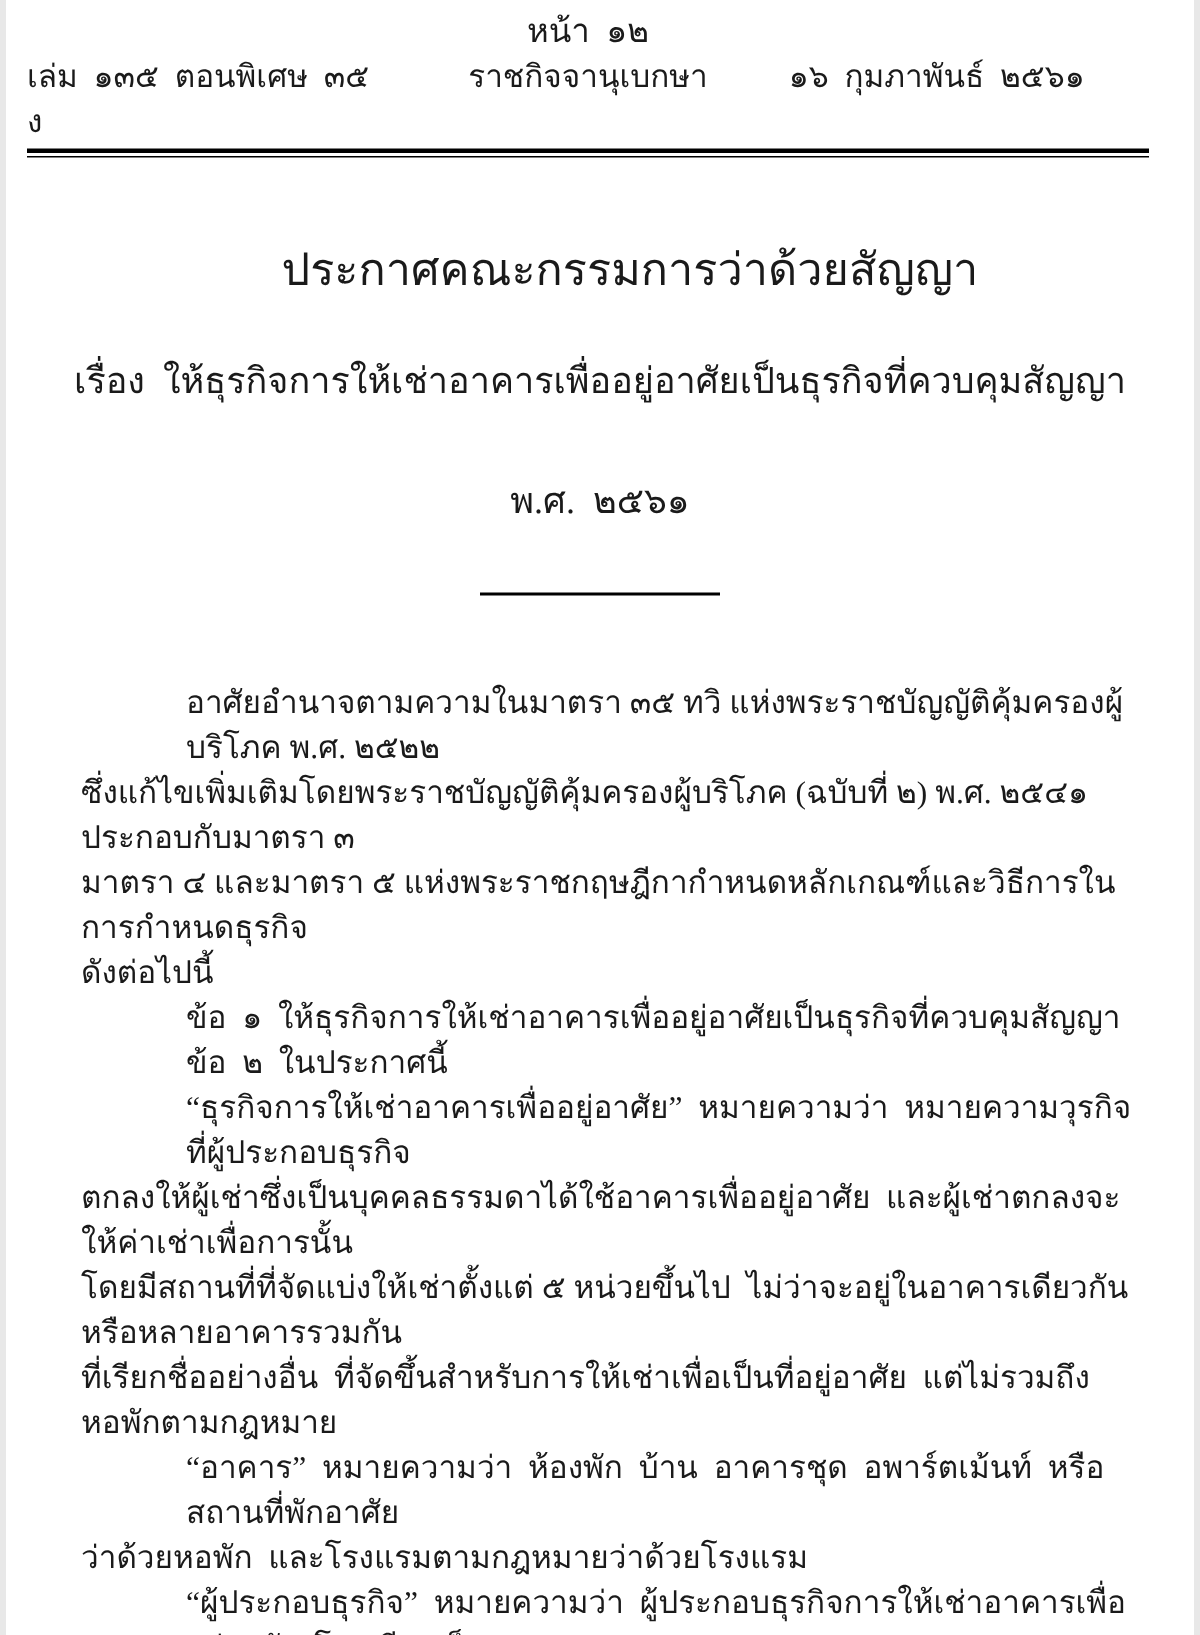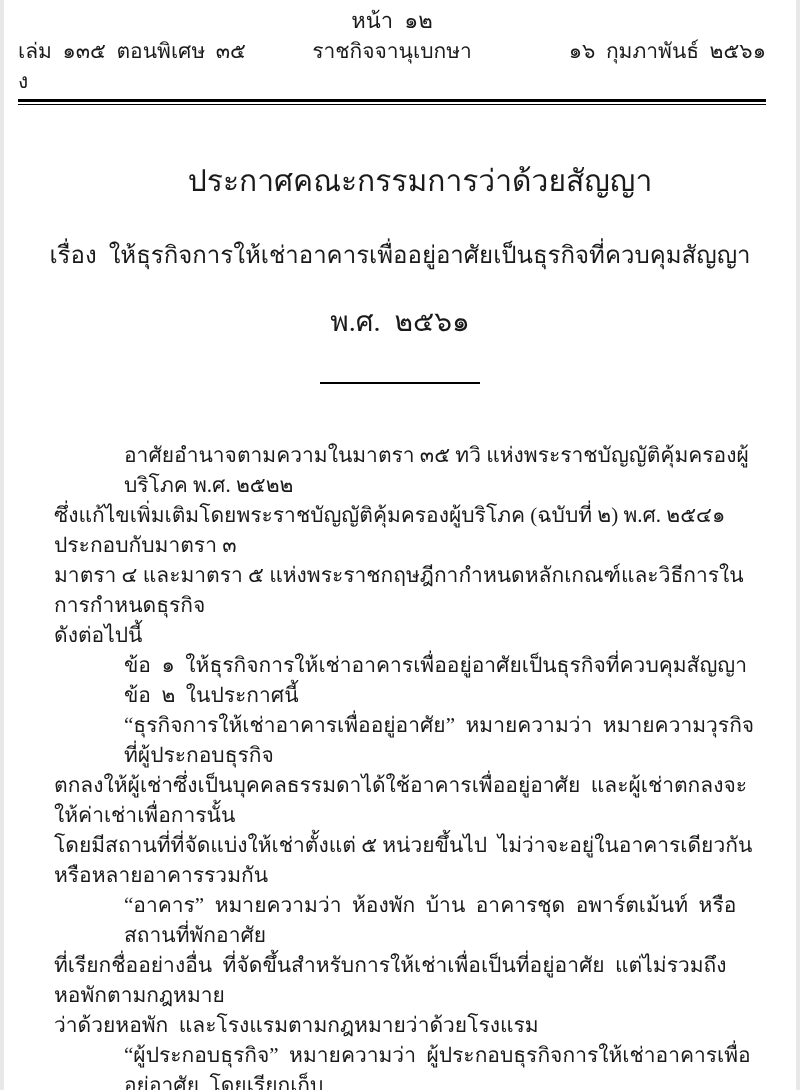--- a/index.html
+++ b/index.html
@@ -28,38 +28,38 @@
   .hdr-row{
     display:grid;
     grid-template-columns:1fr auto 1fr;
     align-items:baseline;
     font-size:21px;line-height:30px;
     white-space:pre-wrap;
     gap:44px;
   }
   .hdr-left{text-align:left;}
   .hdr-center{text-align:right;padding:0 10px;}
-  .hdr-right{text-align:right;}
+  .hdr-right{text-align:left;}
   .rule-wrap{margin-top:3px;}
   .rule-thick{height:2.5px;background:var(--rule);}
   .rule-thin{height:1px;background:var(--rule);margin-top:2px;}
   
   .title-block{
     text-align:center;
     margin-top:20px;
     white-space:pre-wrap;
   }
   .title-main{
     font-size:30px;font-weight:normal;line-height:40px;margin-left:40px;
   }
   .title-subject{
     font-size:24px;line-height:32px;margin-top:2px;
   }
   .title-year{
-    font-size:28px;line-height:30px;
+    font-size:24px;line-height:30px;margin-top:13px;
   }
   .title-divider{
     width:160px;height:2px;background:var(--rule);
     margin:9px auto 0 auto;
   }
   
   .doc-body{
     margin-top:20px;
     padding:0 30px 0 14px;
     font-size:21px;
@@ -96,19 +96,19 @@
   <main class="doc-body">
       <div class="ln ind-para">อาศัยอำนาจตามความในมาตรา ๓๕ ทวิ แห่งพระราชบัญญัติคุ้มครองผู้บริโภค พ.ศ. ๒๕๒๒</div>
       <div class="ln">ซึ่งแก้ไขเพิ่มเติมโดยพระราชบัญญัติคุ้มครองผู้บริโภค (ฉบับที่ ๒) พ.ศ. ๒๕๔๑ ประกอบกับมาตรา ๓</div>
       <div class="ln">มาตรา ๔ และมาตรา ๕ แห่งพระราชกฤษฎีกากำหนดหลักเกณฑ์และวิธีการในการกำหนดธุรกิจ</div>
       <div class="ln">ดังต่อไปนี้</div>
       <div class="ln ind-para">ข้อ  ๑  ให้ธุรกิจการให้เช่าอาคารเพื่ออยู่อาศัยเป็นธุรกิจที่ควบคุมสัญญา</div>
       <div class="ln ind-para">ข้อ  ๒  ในประกาศนี้</div>
       <div class="ln ind-para">“ธุรกิจการให้เช่าอาคารเพื่ออยู่อาศัย”  หมายความว่า  หมายความวุรกิจที่ผู้ประกอบธุรกิจ</div>
       <div class="ln">ตกลงให้ผู้เช่าซึ่งเป็นบุคคลธรรมดาได้ใช้อาคารเพื่ออยู่อาศัย  และผู้เช่าตกลงจะให้ค่าเช่าเพื่อการนั้น</div>
       <div class="ln">โดยมีสถานที่ที่จัดแบ่งให้เช่าตั้งแต่ ๕ หน่วยขึ้นไป  ไม่ว่าจะอยู่ในอาคารเดียวกันหรือหลายอาคารรวมกัน</div>
+      <div class="ln">ที่เรียกชื่ออย่างอื่น  ที่จัดขึ้นสำหรับการให้เช่าเพื่อเป็นที่อยู่อาศัย  แต่ไม่รวมถึงหอพักตามกฎหมาย</div>
       <div class="ln ind-para">“อาคาร”  หมายความว่า  ห้องพัก  บ้าน  อาคารชุด  อพาร์ตเม้นท์  หรือสถานที่พักอาศัย</div>
-      <div class="ln">ที่เรียกชื่ออย่างอื่น  ที่จัดขึ้นสำหรับการให้เช่าเพื่อเป็นที่อยู่อาศัย  แต่ไม่รวมถึงหอพักตามกฎหมาย</div>
       <div class="ln">ว่าด้วยหอพัก  และโรงแรมตามกฎหมายว่าด้วยโรงแรม</div>
       <div class="ln ind-para">“ผู้ประกอบธุรกิจ”  หมายความว่า  ผู้ประกอบธุรกิจการให้เช่าอาคารเพื่ออยู่อาศัย  โดยเรียกเก็บ</div>
     </main>
 
 </div>
 
 </body></html>

